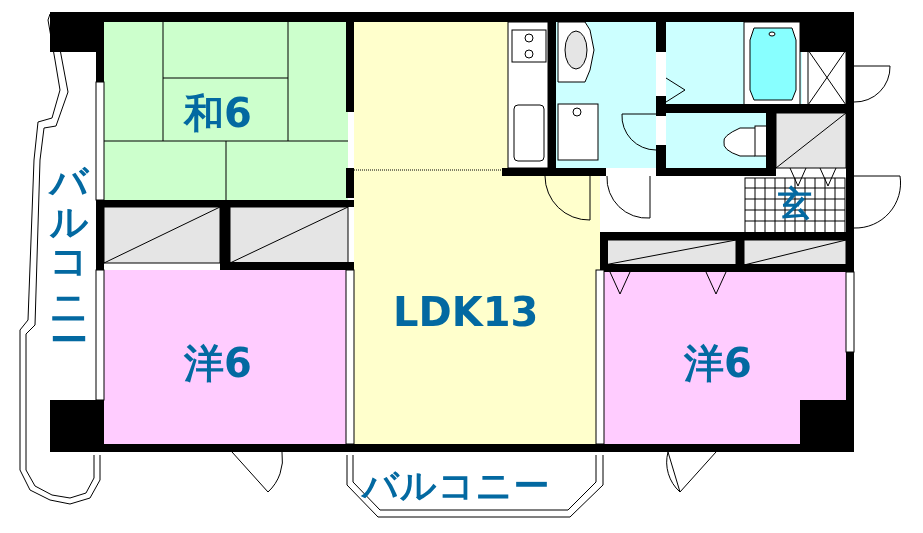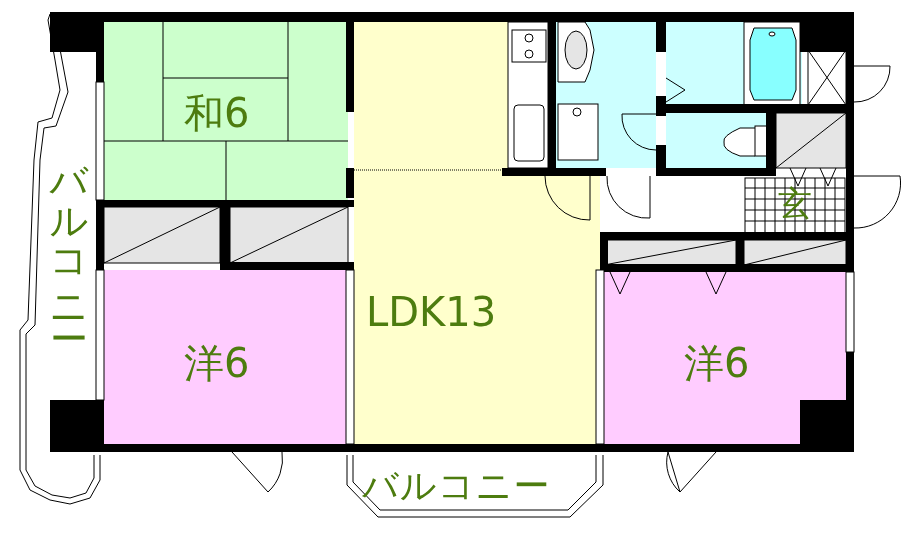--- a/index.html
+++ b/index.html
@@ -1,18 +1,18 @@
 <!DOCTYPE html>
 <html><head>
 <meta charset="utf-8">
 <style>
   html, body { margin:0; padding:0; background:#ffffff; }
   body { width:923px; height:533px; position:relative; overflow:hidden; font-family:"Liberation Sans", "DejaVu Sans", sans-serif; }
   #plan { position:absolute; left:0; top:0; width:923px; height:533px; }
-  .lbl { position:absolute; font-family:"DejaVu Sans", "Liberation Sans", sans-serif; font-weight:normal; color:#4d7c0f; white-space:nowrap; line-height:1; }
+  .lbl { position:absolute; font-family:"DejaVu Sans", "Liberation Sans", sans-serif; font-weight:bold; color:#0369a1; white-space:nowrap; line-height:1; }
   .room-label { font-size:40px; }
   .vert { writing-mode:vertical-rl; font-size:38px; letter-spacing:2px; }
   .balc-bottom { font-size:36px; letter-spacing:1px; }
   .genkan { font-size:34px; }
 </style>
 </head>
 <body>
 
 <svg id="plan" width="923" height="533" viewBox="0 0 923 533" xmlns="http://www.w3.org/2000/svg">
 
@@ -155,18 +155,18 @@
     <path d="M545,176 A44,44 0 0 0 590,220 L590,176"></path>
     <path d="M607,176 A40,40 0 0 0 650,218 L650,176"></path>
     <path d="M610,272 L620,294 L630,272 M706,272 L716,294 L726,272"></path>
     <path d="M790,168 L798,186 L806,168 M820,168 L828,186 L836,168"></path>
   </g>
 
   <line x1="354" y1="170" x2="502" y2="170" stroke="#000" stroke-dasharray="1,1"></line>
 </svg>
 
 <div class="lbl room-label" style="left:184px;top:93px;">和6</div>
-<div class="lbl room-label" style="left:366px;top:292px;">LDK13</div>
+<div class="lbl room-label" style="left:393px;top:292px;">LDK13</div>
 <div class="lbl room-label" style="left:184px;top:343px;">洋6</div>
 <div class="lbl room-label" style="left:684px;top:343px;">洋6</div>
 <div class="lbl genkan" style="left:778px;top:186px;">玄</div>
 <div class="lbl vert" style="left:50px;top:138px;">バルコニー</div>
 <div class="lbl balc-bottom" style="left:362px;top:468px;">バルコニー</div>
 
 </body></html>

